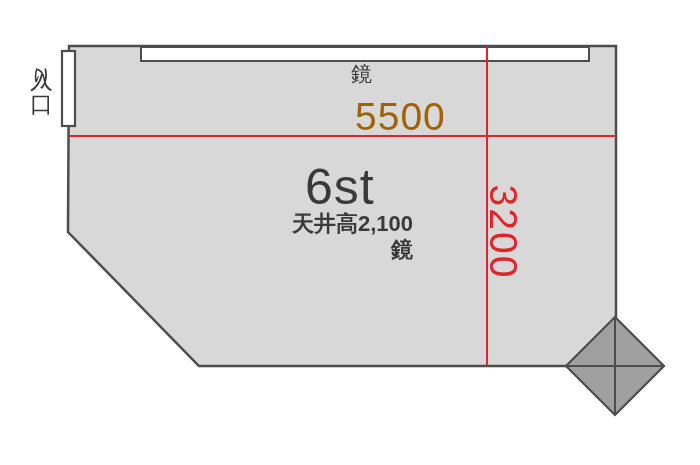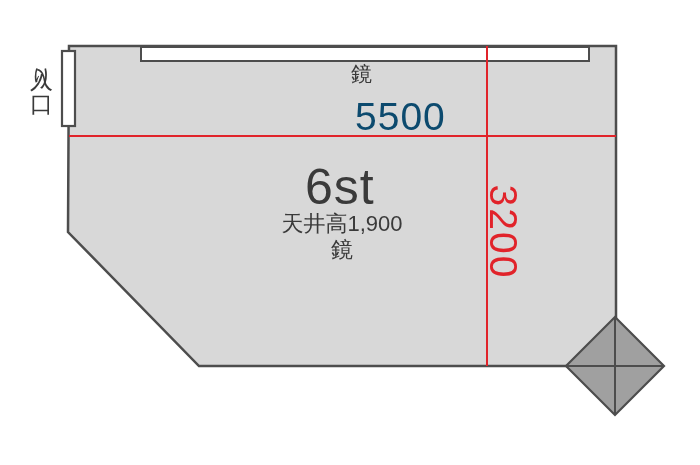--- a/index.html
+++ b/index.html
@@ -26,38 +26,39 @@
     letter-spacing:2px;
   }
   #mirror-label{
     left:351px;top:63px;
     font-size:21px;
   }
   #width-dim-label{
     left:355px;top:97px;
     font-size:39px;
     letter-spacing:1px;
-    color:#0c4a6e;
+    color:#a16207;
   }
   #room-name{
     left:305px;top:162px;
     font-size:50px;
     letter-spacing:1px;
   }
   #specs{
     position:absolute;
     left:271px;top:211px;
     width:142px;
     font-size:22px;
     color:#3a3a3a;
   }
   .spec-row{
     display:flex;
-    justify-content:center;
+    justify-content:flex-end;
     line-height:26px;
+    font-weight:bold;
   }
   #height-dim-label{
     left:443px;top:210px;
     width:120px;height:44px;
     line-height:44px;
     text-align:center;
     font-size:39px;
     letter-spacing:2px;
     color:#e1232a;
     transform:rotate(90deg);
@@ -90,21 +91,21 @@
 
   <div id="mirror-label" class="label">鏡</div>
 
   <div id="width-dim-label" class="label">5500</div>
 
   <div id="room-name" class="label">6st</div>
 
   <div id="specs">
     <div class="spec-row">
       <span>天井高</span>
-      <span>1,900</span>
+      <span>2,100</span>
     </div>
     <div class="spec-row">
       <span>鏡</span>
     </div>
   </div>
 
   <div id="height-dim-label" class="label">3200</div>
 
 </div>
 

